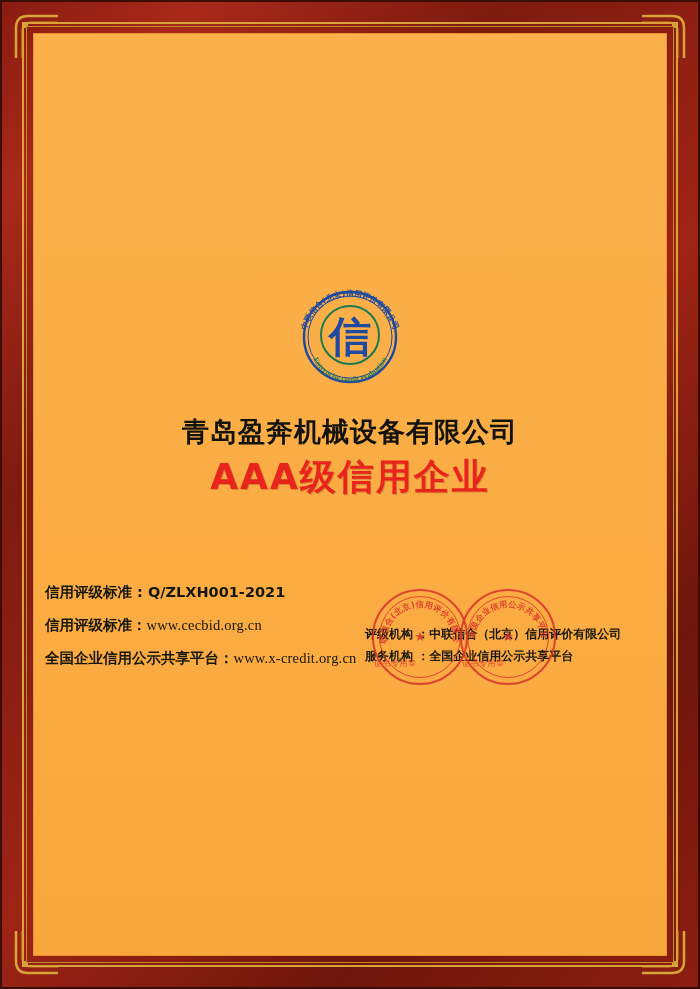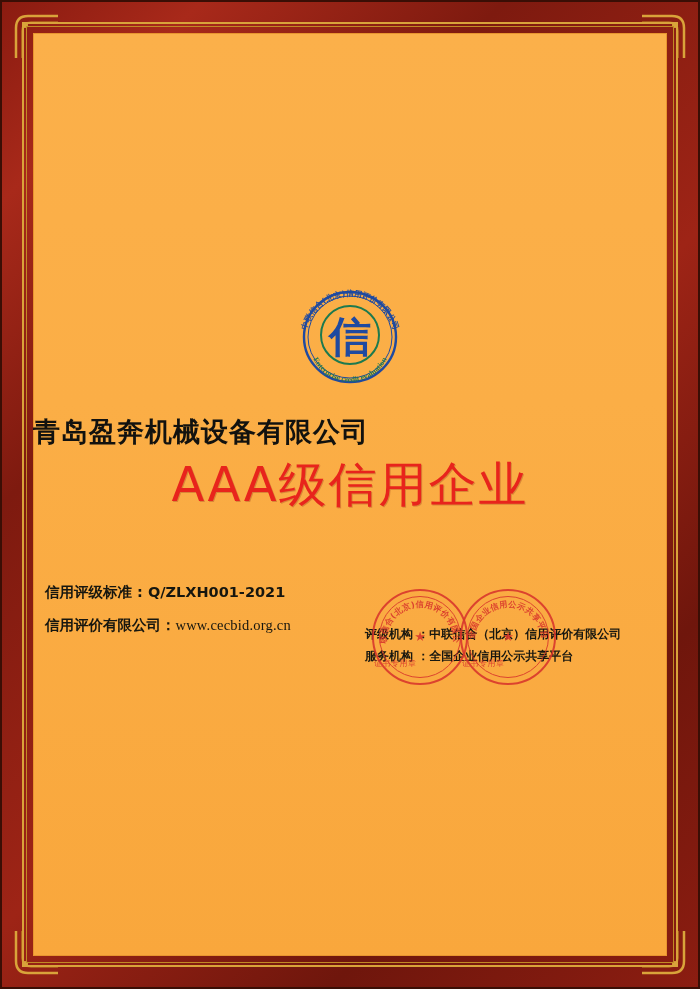--- a/index.html
+++ b/index.html
@@ -92,34 +92,34 @@
     width: 126px;
     height: 108px;
   }
   .emblem svg { display:block; }
 
   
   .company-name {
     position: absolute;
     left: 0; right: 0;
     top: 381px;
-    text-align: left;
+    text-align: center;
     font-size: 27px;
     font-weight: bold;
     color: #12120f;
     letter-spacing: 1px;
     font-family: "DejaVu Sans", "Liberation Sans", sans-serif;
   }
   .grade-title {
     position: absolute;
     left: 0; right: 0;
     top: 420px;
     text-align: center;
-    font-size: 48px;
-    font-weight: normal;
+    font-size: 36px;
+    font-weight: bold;
     color: #e8241c;
     letter-spacing: 2px;
     font-family: "DejaVu Sans", "Liberation Sans", sans-serif;
     text-shadow: 1px 1px 0 rgba(120,20,10,0.25);
   }
 
   
   .details {
     position: absolute;
     left: 12px;
@@ -279,21 +279,24 @@
 
     <div class="company-name">青岛盈奔机械设备有限公司</div>
 
     <div class="grade-title">AAA级信用企业</div>
 
     <div class="details">
       <div class="detail-row">
         <span class="lbl">信用评级标准 : </span><span class="val">Q/ZLXH001-2021</span>
       </div>
       <div class="detail-row">
-        <span class="lbl">信用评价有限公司：</span><span class="url">www.cecbid.org.cn</span>
+        <span class="lbl">信用评级标准：</span><span class="url">www.cecbid.org.cn</span>
+      </div>
+      <div class="detail-row">
+        <span class="lbl">全国企业信用公示共享平台：</span><span class="url">www.x-credit.org.cn</span>
       </div>
     </div>
 
     <div class="issuer">
       <div>评级机构 ：中联信合（北京）信用评价有限公司</div>
       <div>服务机构 ：全国企业信用公示共享平台</div>
     </div>
 
     <div class="stamps">
       <div class="stamp s1">

